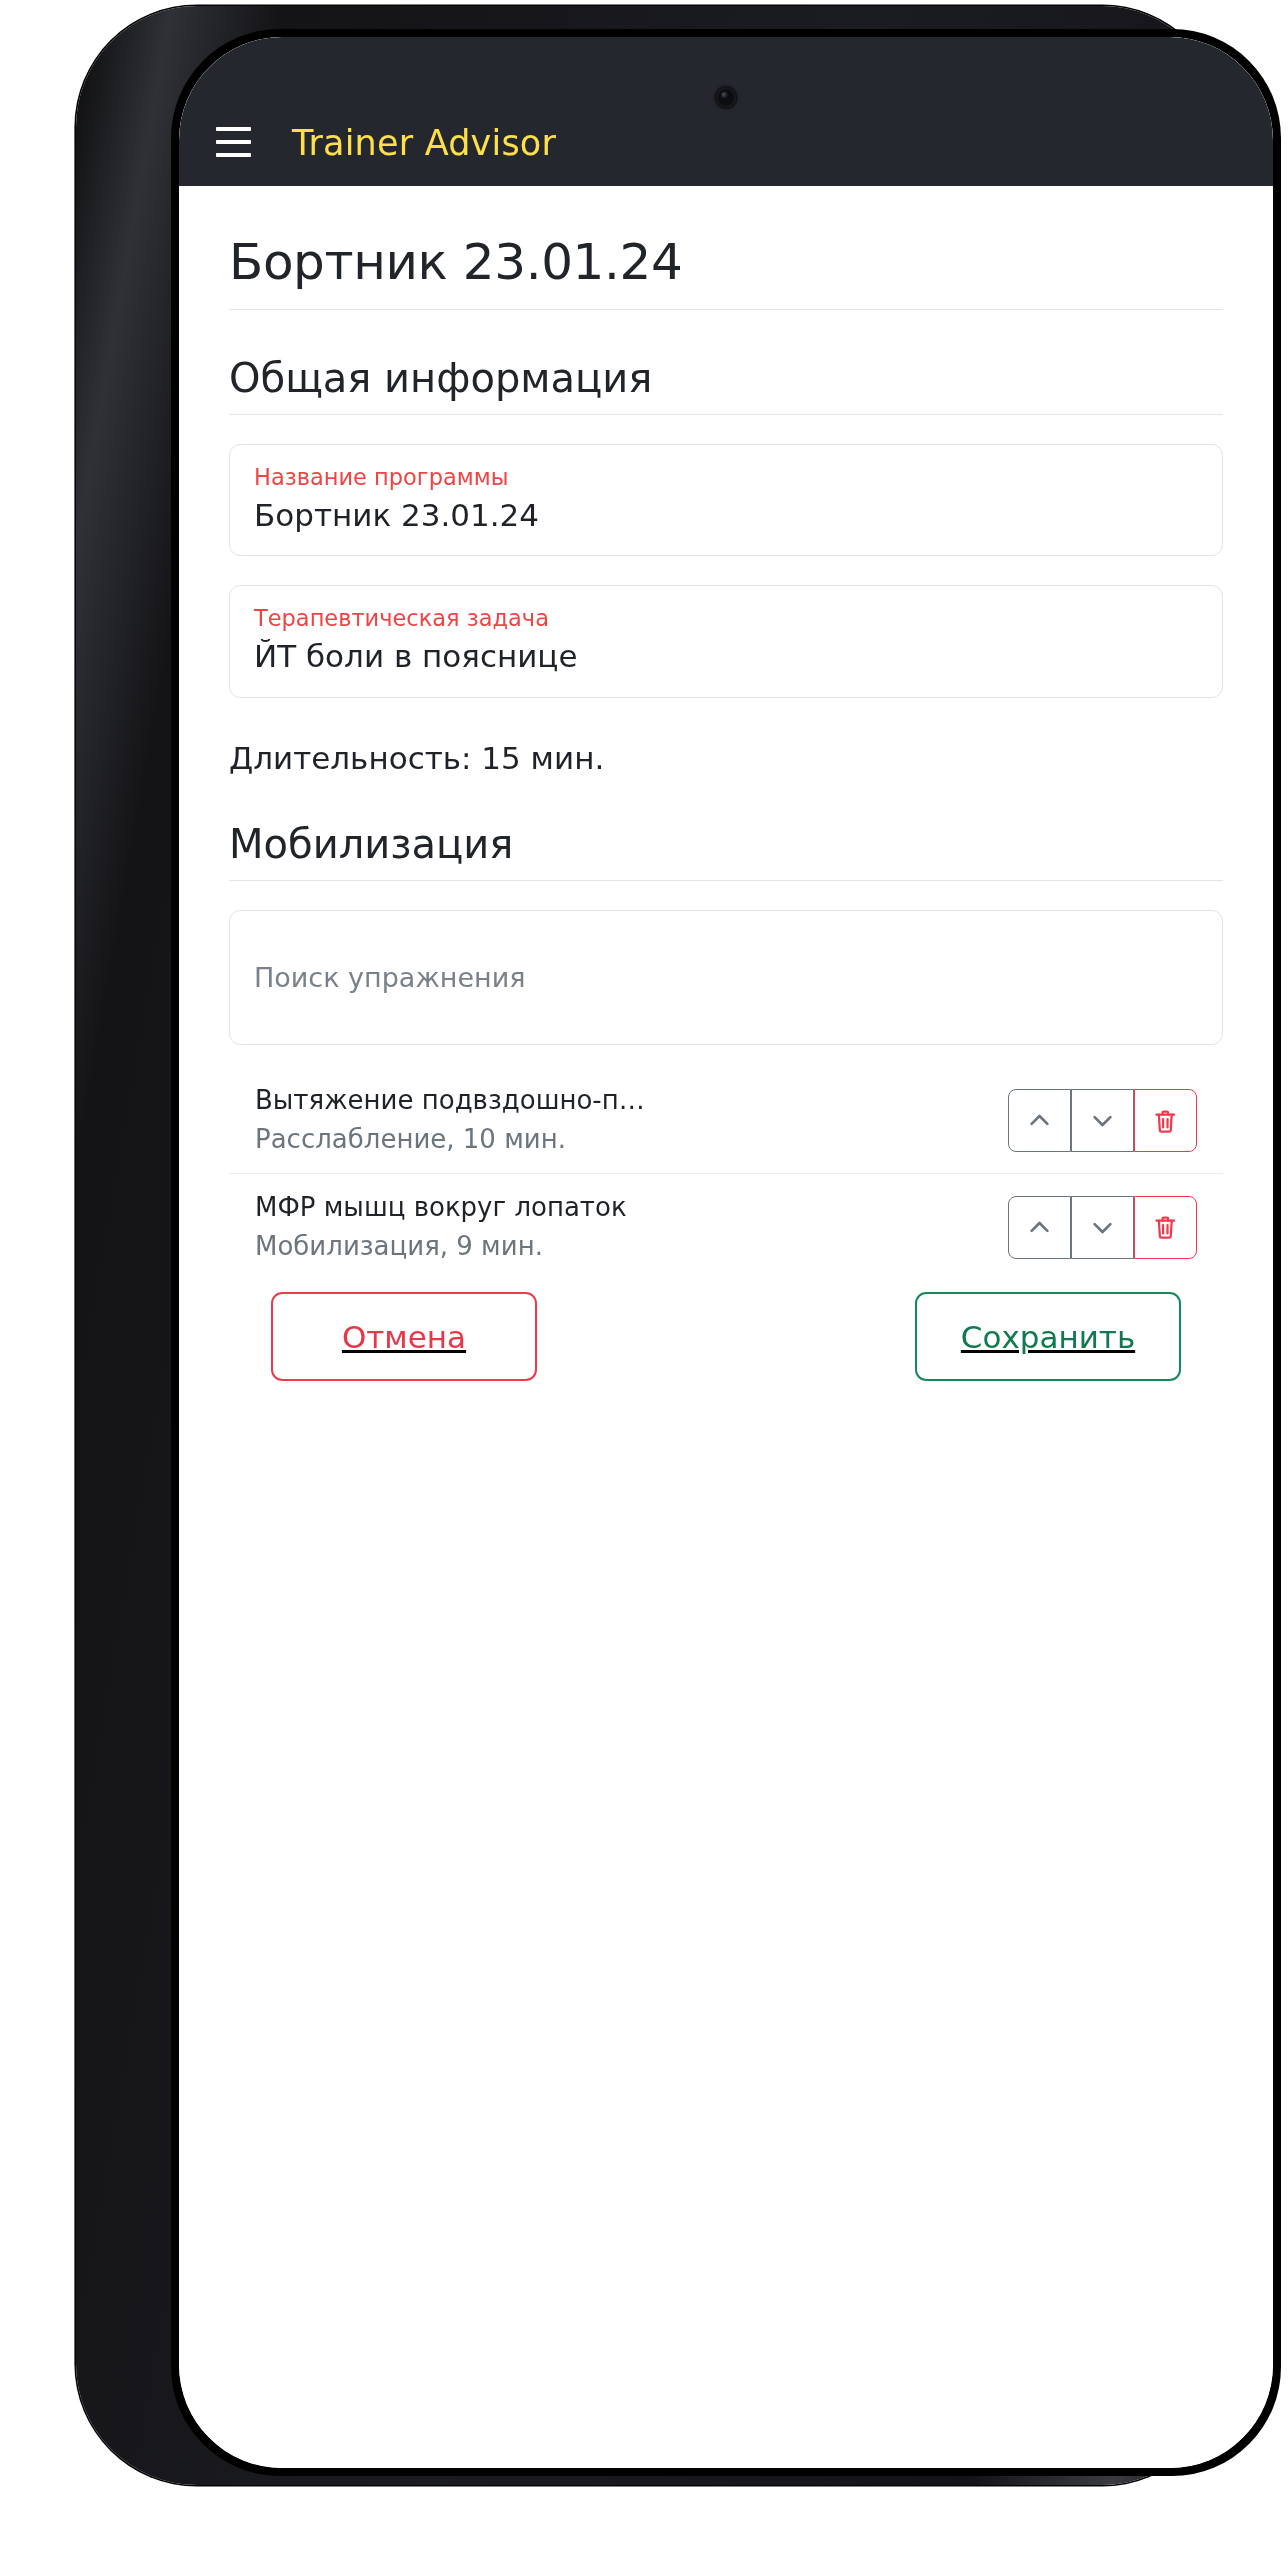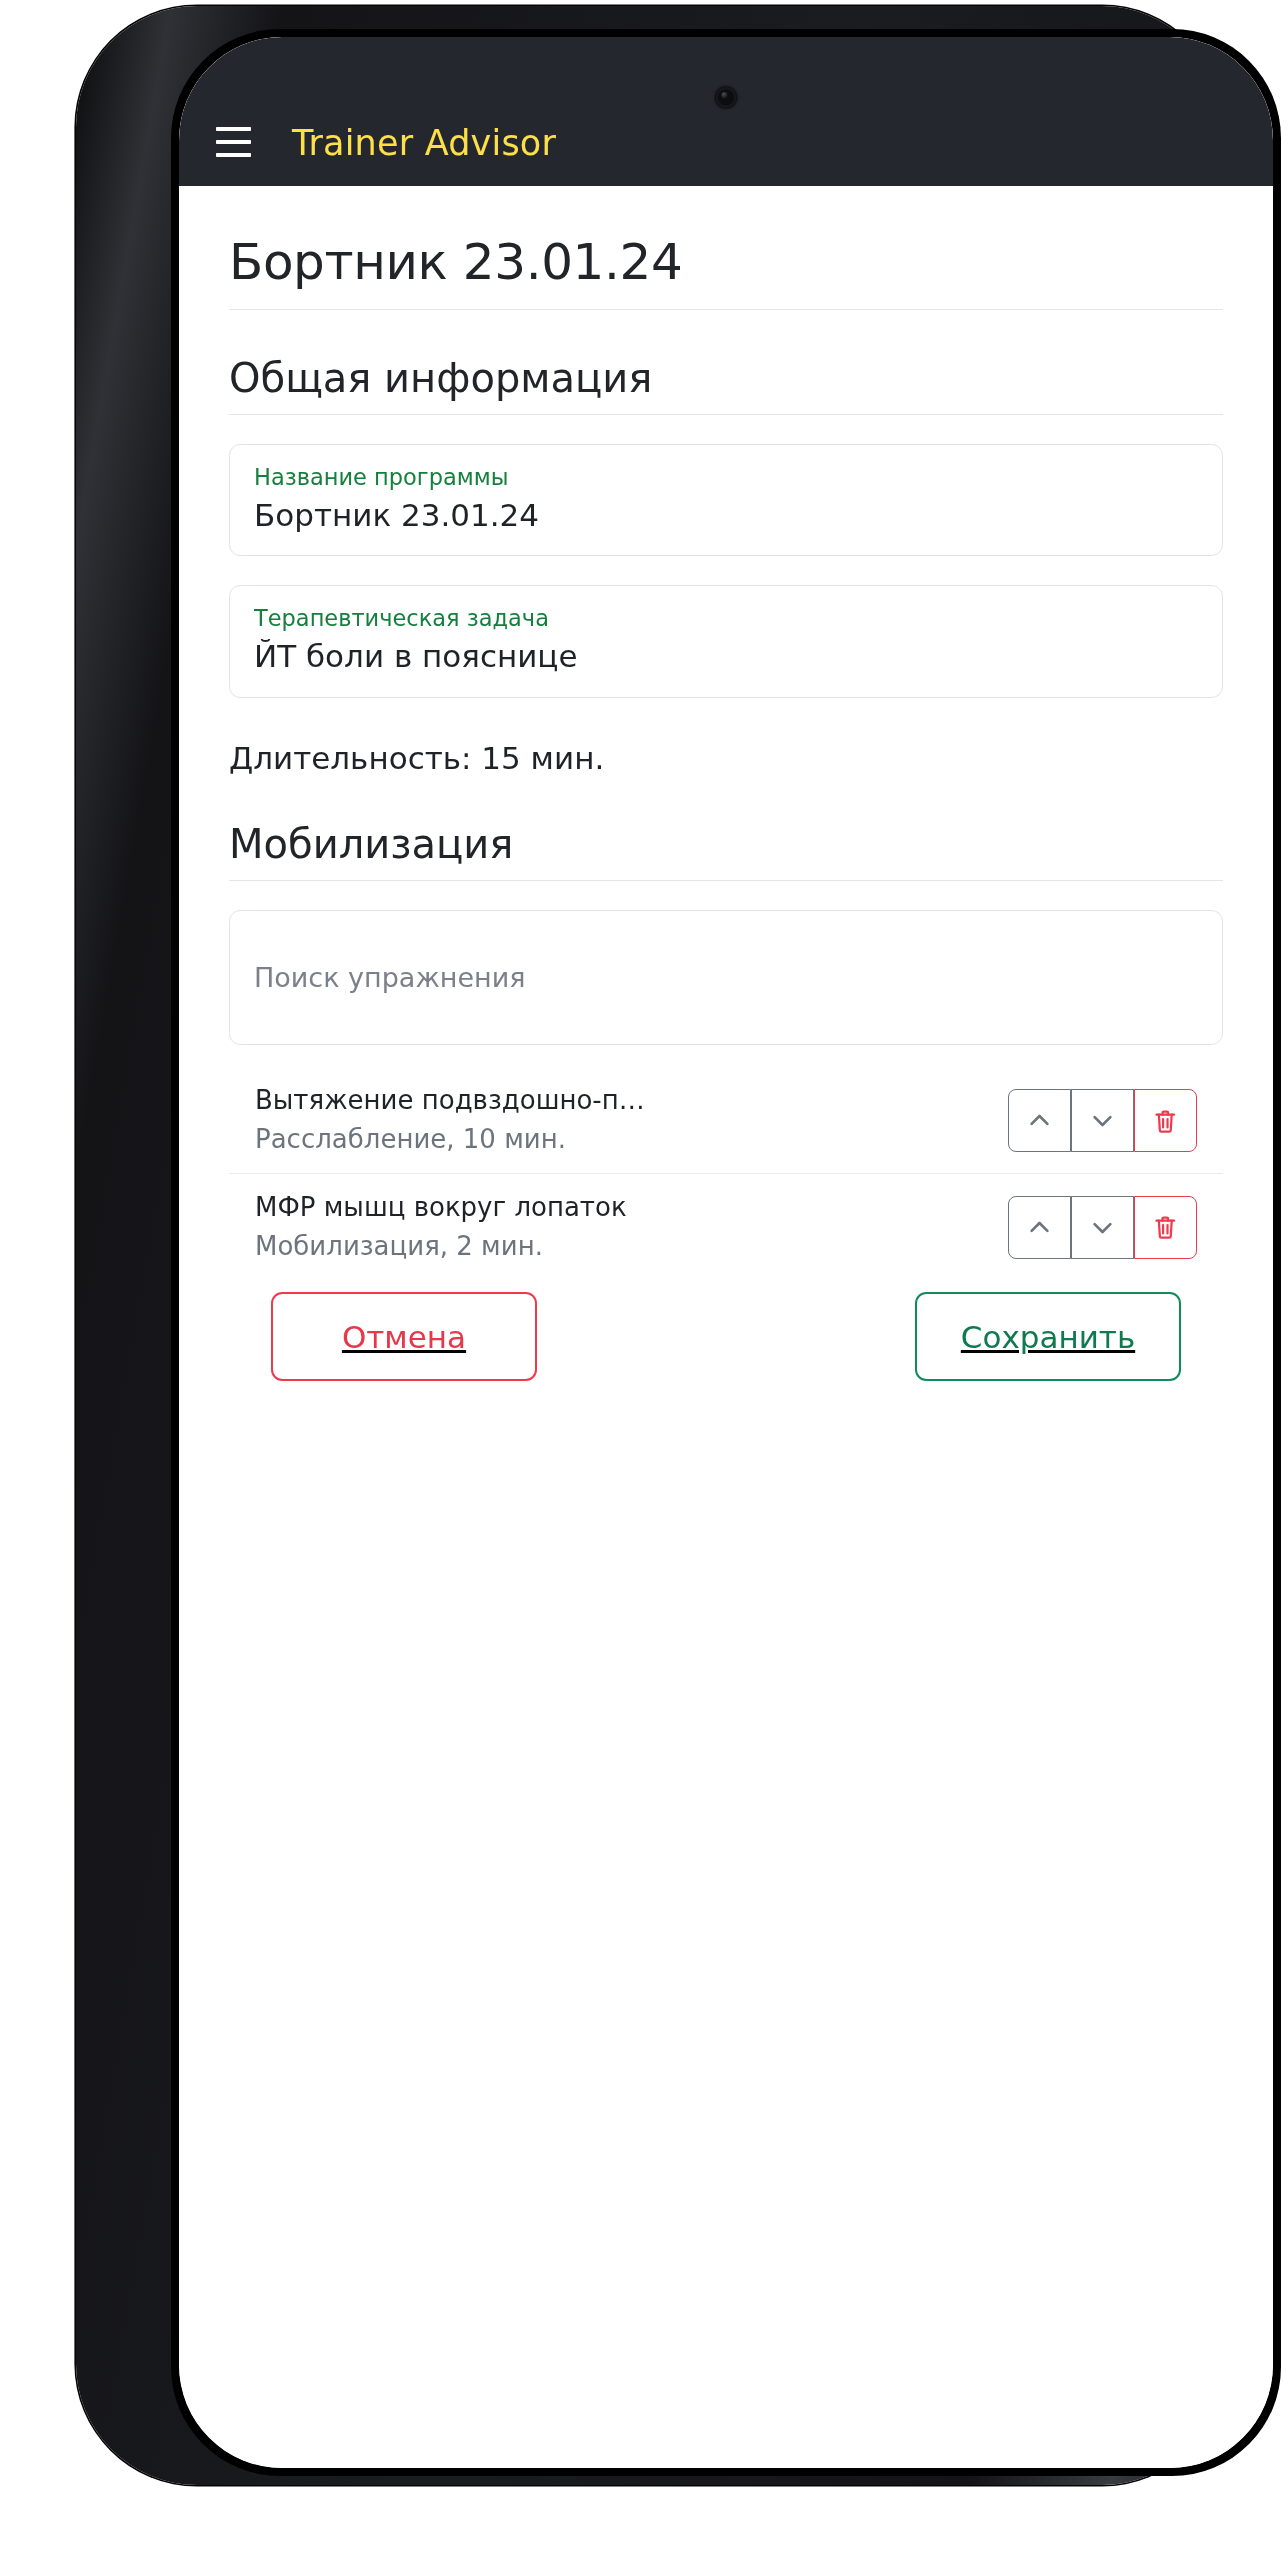--- a/index.html
+++ b/index.html
@@ -137,21 +137,21 @@
   
   .field-box {
     margin-top: 29px;
     border: 1.6px solid #e0e4e8;
     border-radius: 11.3px;
     padding: 17.7px 24px 21px 24px;
     background: #ffffff;
   }
   .field-label {
     font-size: 22.5px;
-    color: #15803d;
+    color: #ef4444;
     line-height: 1.25;
     margin-bottom: 4.8px;
   }
   .field-value {
     font-size: 31px;
     color: #1f2328;
     line-height: 1.25;
   }
 
   #duration-text {
@@ -337,21 +337,21 @@
                   <path d="M10 10 V17.6"></path>
                   <path d="M14 10 V17.6"></path>
                 </svg>
               </div>
             </div>
           </div>
 
           <div class="exercise-row">
             <div class="exercise-texts">
               <div class="exercise-title">МФР мышц вокруг лопаток</div>
-              <div class="exercise-subtitle">Мобилизация, 2 мин.</div>
+              <div class="exercise-subtitle">Мобилизация, 9 мин.</div>
             </div>
             <div class="row-actions">
               <div class="btn btn-move btn-move-up">
                 <svg class="chevron" viewBox="0 0 24 24">
                     <path d="M5 15 L12 8 L19 15"></path>
                   </svg>
               </div>
               <div class="btn btn-move">
                 <svg class="chevron" viewBox="0 0 24 24">
                     <path d="M5 9 L12 16 L19 9"></path>

